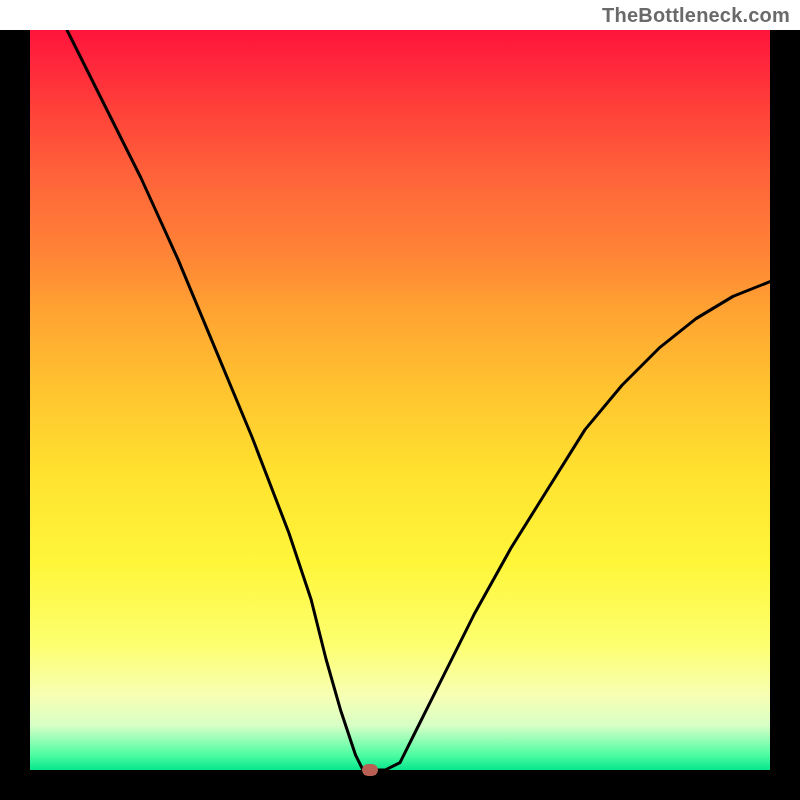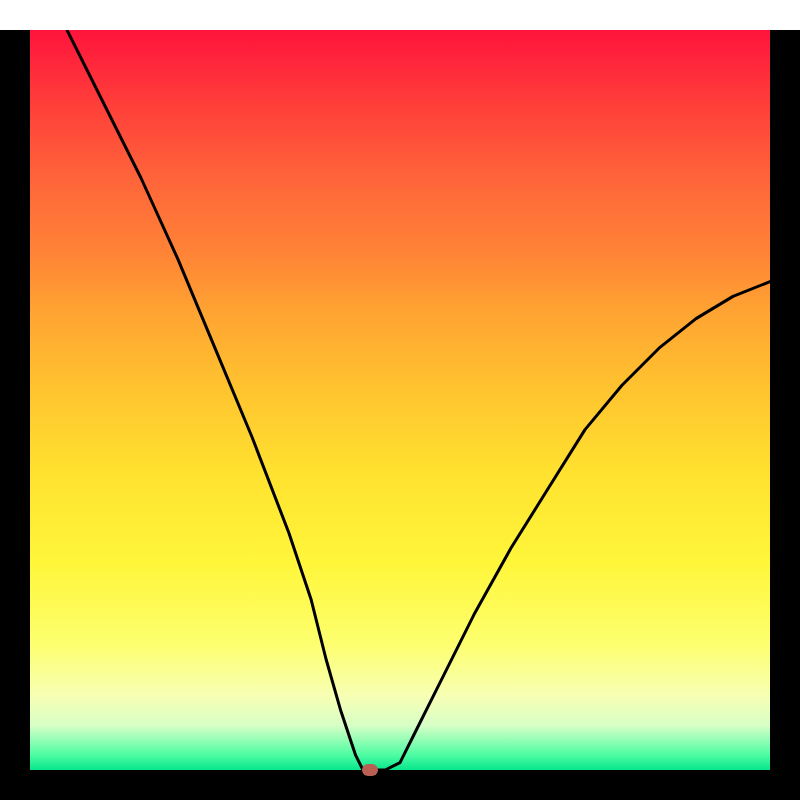--- a/index.html
+++ b/index.html
@@ -68,20 +68,21 @@
     border-radius: 6px;
     background: #b96054;
     transform: translate(-50%, -50%);
     z-index: 5;
   }
 </style>
 </head>
 <body>
 
 <div class="stage">
+  <div class="watermark">TheBottleneck.com</div>
 
   <div class="frame">
     <div class="plot-area">
       <svg class="curve" viewBox="0 0 740 740" preserveAspectRatio="none">
         <path id="curve-path" fill="none" stroke="#000" stroke-width="3" stroke-linejoin="round" stroke-linecap="round" d="M37.0 0.0 L74.0 74.0 L111.0 148.0 L148.0 229.4 L185.0 318.2 L222.0 407.0 L259.0 503.2 L281.2 569.8 L296.0 629.0 L310.8 680.8 L325.6 725.2 L333.0 740.0 L355.2 740.0 L370.0 732.6 L384.8 703.0 L414.4 643.8 L444.0 584.6 L481.0 518.0 L518.0 458.8 L555.0 399.6 L592.0 355.2 L629.0 318.2 L666.0 288.6 L703.0 266.4 L740.0 251.6"></path>
       </svg>
       <div class="dot" id="marker-dot" style="left: 340.4px; top: 740px;"></div>
     </div>
   </div>
 </div>

